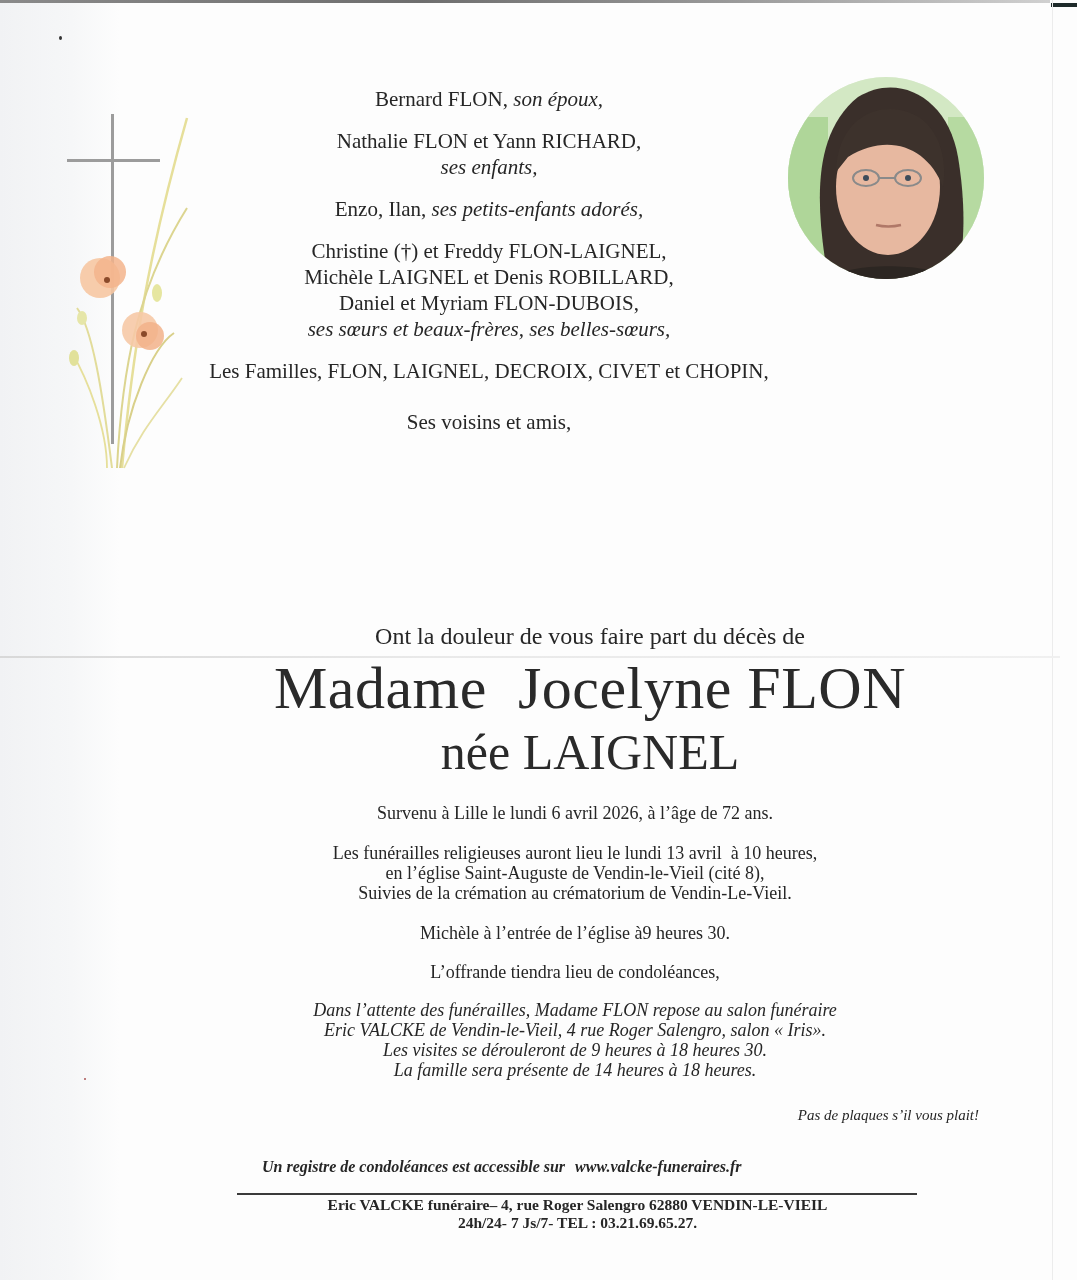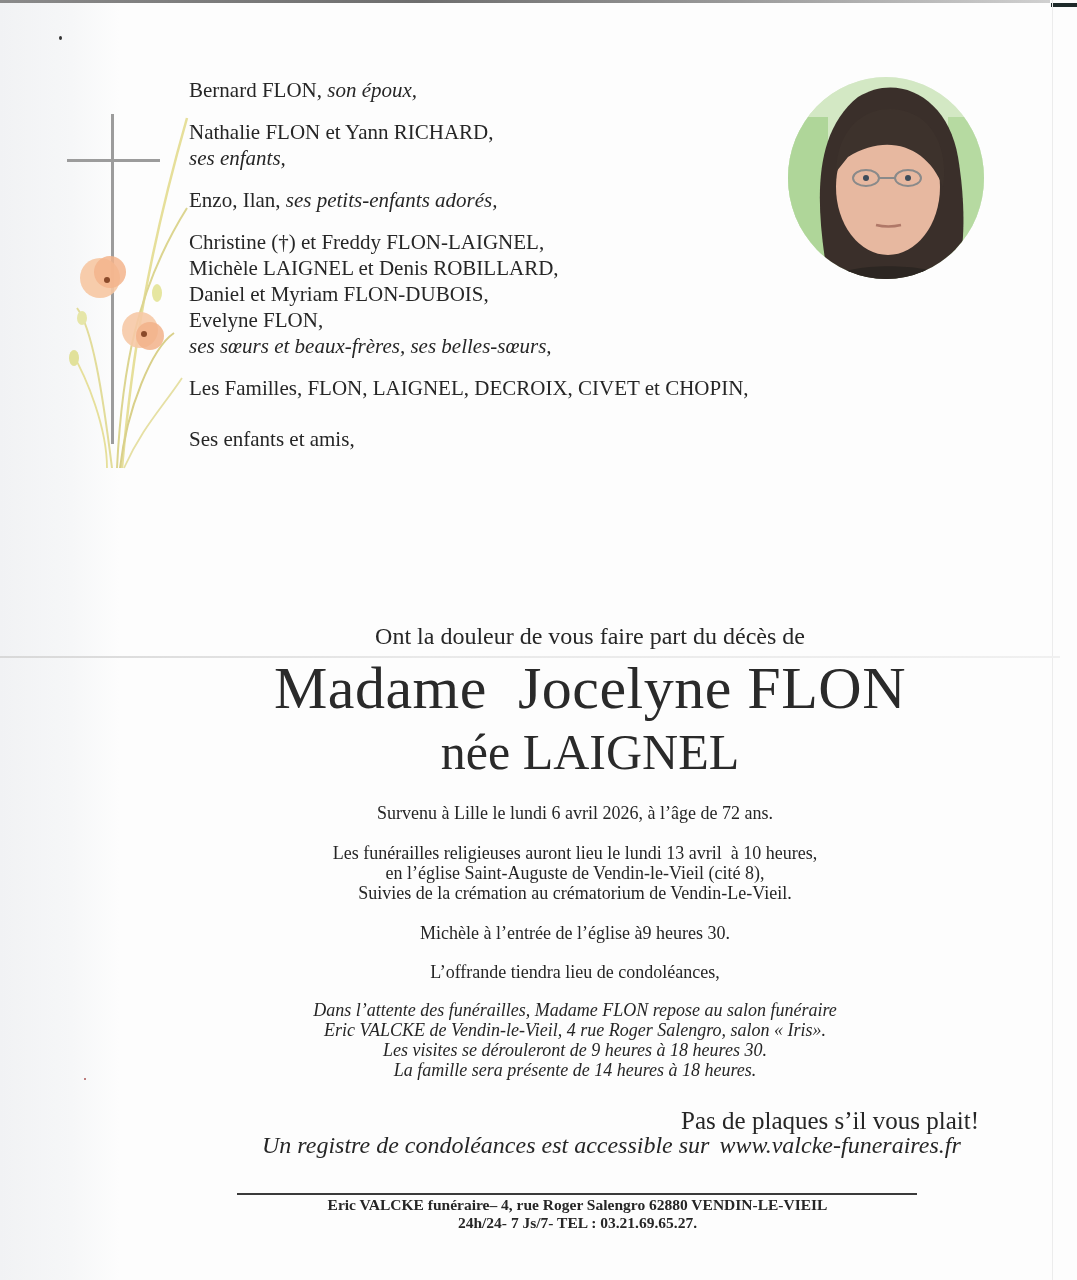--- a/index.html
+++ b/index.html
@@ -34,39 +34,39 @@
 
     
     .photo {
       position: absolute; left: 788px; top: 77px; width: 196px; height: 202px;
       border-radius: 50%; overflow: hidden;
       background: radial-gradient(circle at 20% 50%, #9fd18a 0%, #c9e4b4 30%, #e7efe0 60%);
     }
 
     
     .family { position: absolute; left: 189px; top: 74px; width: 600px; font-size: 21px; line-height: 26px; }
-    .family .grp { margin: 3px 0 16px 0; }
+    .family .grp { margin: 12px 0 16px 0; text-align: center; }
     .family .line { display: block; white-space: nowrap; }
     .it { font-style: italic; }
     .b { font-weight: normal; }
 
     .center { position: absolute; left: 0; width: 1180px; text-align: center; }
     .intro { top: 623px; font-size: 24px; left: 0; width: 1180px; }
     .name-main { top: 652px; font-size: 60px; line-height: 72px; letter-spacing: 0.5px; color: #2a2a2a; }
     .name-nee { top: 719px; font-size: 50px; line-height: 66px; color: #2a2a2a; }
 
     .details { position: absolute; left: 0; width: 1150px; text-align: center; font-size: 18px; line-height: 20px; }
     .d1 { top: 803px; }
     .d2 { top: 843px; }
     .d3 { top: 923px; }
     .d4 { top: 962px; }
     .d5 { top: 1000px; font-style: italic; }
 
-    .noplates { position: absolute; right: 98px; top: 1107px; font-size: 25px; }
-    .registry { position: absolute; left: 262px; top: 1132px; font-size: 24px; font-style: italic; font-weight: normal; white-space: nowrap; }
+    .noplates { position: absolute; right: 98px; top: 1107px; font-size: 15px; font-style: italic; }
+    .registry { position: absolute; left: 262px; top: 1158px; font-size: 16px; font-style: italic; font-weight: bold; white-space: nowrap; }
     .registry .url { margin-left: 10px; }
 
     .footer-rule { position: absolute; left: 237px; top: 1193px; width: 680px; height: 2px; background: #3a3a3a; }
     .footer { position: absolute; left: 0; width: 1155px; top: 1196px; text-align: center; font-size: 15.5px; line-height: 18px; font-weight: bold; font-family: "Liberation Sans Narrow", "Liberation Serif", serif; }
   </style>
 </head>
 <body>
 
 <div class="scan-left"></div>
 <div class="scan-top"></div>
@@ -128,28 +128,27 @@
     <span class="line">Nathalie FLON et Yann RICHARD,</span>
     <span class="line it">ses enfants,</span>
   </div>
   <div class="grp">
     <span class="line"><span>Enzo, Ilan, </span><span class="it">ses petits-enfants adorés,</span></span>
   </div>
   <div class="grp">
     <span class="line">Christine (†) et Freddy FLON-LAIGNEL,</span>
     <span class="line">Michèle LAIGNEL et Denis ROBILLARD,</span>
     <span class="line">Daniel et Myriam FLON-DUBOIS,</span>
-    <span class="line">Evelyne FLON,</span>
     <span class="line it">ses sœurs et beaux-frères, ses belles-sœurs,</span>
   </div>
   <div class="grp" style="margin-bottom:25px">
     <span class="line">Les Familles, FLON, LAIGNEL, DECROIX, CIVET et CHOPIN,</span>
   </div>
   <div class="grp" style="margin-bottom:17px">
-    <span class="line">Ses enfants et amis,</span>
+    <span class="line">Ses voisins et amis,</span>
   </div>
 </div>
 
 <div class="center intro">Ont la douleur de vous faire part du décès de</div>
 <div class="center name-main" style="white-space:pre;">Madame  Jocelyne FLON</div>
 <div class="center name-nee">née LAIGNEL</div>
 
 <div class="details d1">Survenu à Lille le lundi 6 avril 2026, à l’âge de 72 ans.</div>
 <div class="details d2">
   <div><span>Les funérailles religieuses auront lieu le </span><span class="b" style="white-space:pre;">lundi 13 avril  à 10 heures,</span></div>

